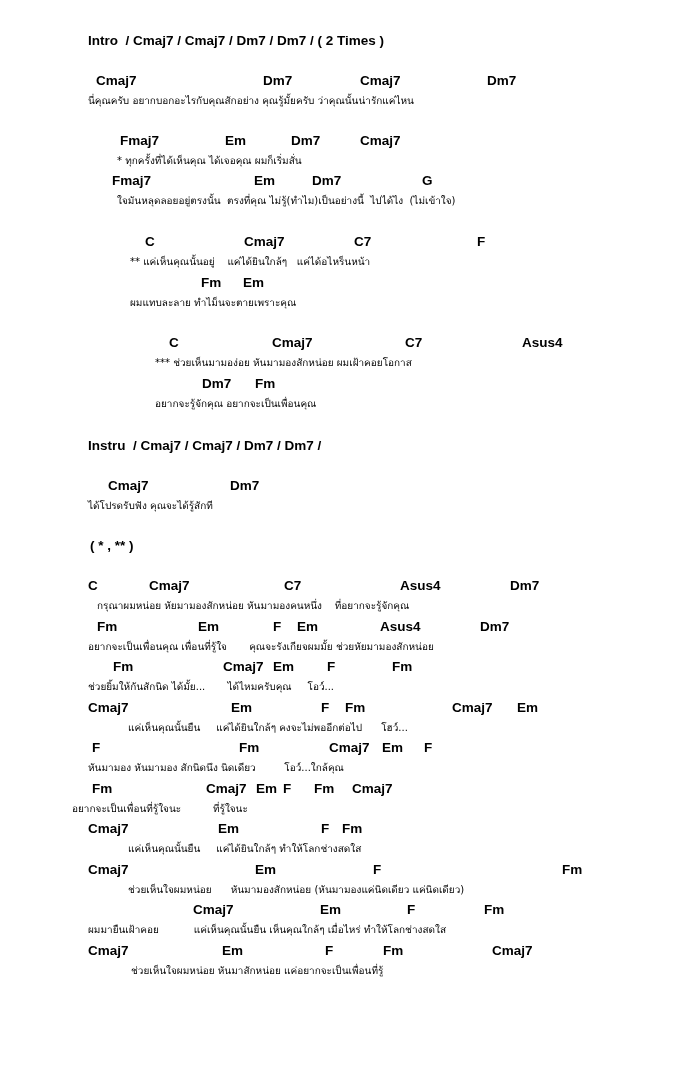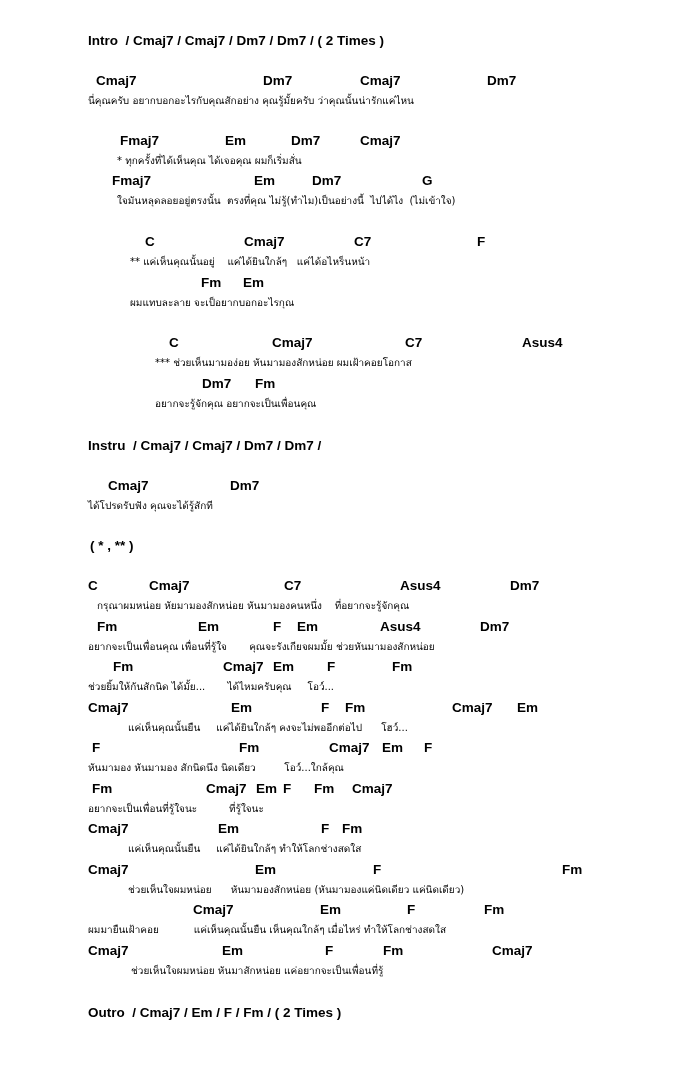--- a/index.html
+++ b/index.html
@@ -54,48 +54,47 @@
   <div id="rows">
       <div class="row chord" style="top: 71px; width: 686px;"><span class="tok" style="left: 96px;">Cmaj7</span><span class="tok" style="left: 263px;">Dm7</span><span class="tok" style="left: 360px;">Cmaj7</span><span class="tok" style="left: 487px;">Dm7</span></div>
       <div class="row lyric" style="top: 91px; width: 686px;"><span class="tok" style="left: 88px;">นี่คุณครับ อยากบอกอะไรกับคุณสักอย่าง คุณรู้มั้ยครับ ว่าคุณนั้นน่ารักแค่ไหน</span></div>
       <div class="row chord" style="top: 131px; width: 686px;"><span class="tok" style="left: 120px;">Fmaj7</span><span class="tok" style="left: 225px;">Em</span><span class="tok" style="left: 291px;">Dm7</span><span class="tok" style="left: 360px;">Cmaj7</span></div>
       <div class="row lyric" style="top: 151px; width: 686px;"><span class="tok" style="left: 117px;">* ทุกครั้งที่ได้เห็นคุณ ได้เจอคุณ ผมก็เริ่มสั่น</span></div>
       <div class="row chord" style="top: 171px; width: 686px;"><span class="tok" style="left: 112px;">Fmaj7</span><span class="tok" style="left: 254px;">Em</span><span class="tok" style="left: 312px;">Dm7</span><span class="tok" style="left: 422px;">G</span></div>
       <div class="row lyric" style="top: 191px; width: 686px;"><span class="tok" style="left: 117px;">ใจมันหลุดลอยอยู่ตรงนั้น  ตรงที่คุณ ไม่รู้(ทำไม)เป็นอย่างนี้  ไปได้ไง  (ไม่เข้าใจ)</span></div>
       <div class="row chord" style="top: 232px; width: 686px;"><span class="tok" style="left: 145px;">C</span><span class="tok" style="left: 244px;">Cmaj7</span><span class="tok" style="left: 354px;">C7</span><span class="tok" style="left: 477px;">F</span></div>
       <div class="row lyric" style="top: 252px; width: 686px;"><span class="tok" style="left: 130px;">** แค่เห็นคุณนั้นอยู่    แค่ได้ยินใกล้ๆ   แค่ได้อไหร็นหน้า</span></div>
       <div class="row chord" style="top: 273px; width: 686px;"><span class="tok" style="left: 201px;">Fm</span><span class="tok" style="left: 243px;">Em</span></div>
-      <div class="row lyric" style="top: 293px; width: 686px;"><span class="tok" style="left: 130px;">ผมแทบละลาย จะเป็อยากบอกอะไรกุณ</span></div>
+      <div class="row lyric" style="top: 293px; width: 686px;"><span class="tok" style="left: 130px;">ผมแทบละลาย ทำไม็นจะตายเพราะคุณ</span></div>
       <div class="row chord" style="top: 333px; width: 686px;"><span class="tok" style="left: 169px;">C</span><span class="tok" style="left: 272px;">Cmaj7</span><span class="tok" style="left: 405px;">C7</span><span class="tok" style="left: 522px;">Asus4</span></div>
       <div class="row lyric" style="top: 353px; width: 686px;"><span class="tok" style="left: 155px;">*** ช่วยเห็นมามอง่อย หันมามองสักหน่อย ผมเฝ้าคอยโอกาส</span></div>
       <div class="row chord" style="top: 374px; width: 686px;"><span class="tok" style="left: 202px;">Dm7</span><span class="tok" style="left: 255px;">Fm</span></div>
       <div class="row lyric" style="top: 394px; width: 686px;"><span class="tok" style="left: 155px;">อยากจะรู้จักคุณ อยากจะเป็นเพื่อนคุณ</span></div>
       <div class="row chord" style="top: 476px; width: 686px;"><span class="tok" style="left: 108px;">Cmaj7</span><span class="tok" style="left: 230px;">Dm7</span></div>
       <div class="row lyric" style="top: 496px; width: 556px;"><span class="tok" style="left: 88px;">ได้โปรดรับฟัง คุณจะได้รู้สักที</span></div>
       <div class="row chord" style="top: 576px; width: 686px;"><span class="tok" style="left: 88px;">C</span><span class="tok" style="left: 149px;">Cmaj7</span><span class="tok" style="left: 284px;">C7</span><span class="tok" style="left: 400px;">Asus4</span><span class="tok" style="left: 510px;">Dm7</span></div>
       <div class="row lyric" style="top: 596px; width: 686px;"><span class="tok" style="left: 97px;">กรุณาผมหน่อย หัยมามองสักหน่อย หันมามองคนหนึ่ง    ที่อยากจะรู้จักคุณ</span></div>
       <div class="row chord" style="top: 617px; width: 686px;"><span class="tok" style="left: 97px;">Fm</span><span class="tok" style="left: 198px;">Em</span><span class="tok" style="left: 273px;">F</span><span class="tok" style="left: 297px;">Em</span><span class="tok" style="left: 380px;">Asus4</span><span class="tok" style="left: 480px;">Dm7</span></div>
-      <div class="row lyric" style="top: 637px; width: 686px;"><span class="tok" style="left: 88px;">อยากจะเป็นเพื่อนคุณ เพื่อนที่รู้ใจ       คุณจะรังเกียจผมมั้ย ช่วยหันมามองสักหน่อย</span></div>
+      <div class="row lyric" style="top: 637px; width: 686px;"><span class="tok" style="left: 88px;">อยากจะเป็นเพื่อนคุณ เพื่อนที่รู้ใจ       คุณจะรังเกียจผมมั้ย ช่วยหัยมามองสักหน่อย</span></div>
       <div class="row chord" style="top: 657px; width: 686px;"><span class="tok" style="left: 113px;">Fm</span><span class="tok" style="left: 223px;">Cmaj7</span><span class="tok" style="left: 273px;">Em</span><span class="tok" style="left: 327px;">F</span><span class="tok" style="left: 392px;">Fm</span></div>
       <div class="row lyric" style="top: 677px; width: 686px;"><span class="tok" style="left: 88px;">ช่วยยิ้มให้กันสักนิด ได้มั้ย...       ได้ไหมครับคุณ     โอว์...</span></div>
       <div class="row chord" style="top: 698px; width: 686px;"><span class="tok" style="left: 88px;">Cmaj7</span><span class="tok" style="left: 231px;">Em</span><span class="tok" style="left: 321px;">F</span><span class="tok" style="left: 345px;">Fm</span><span class="tok" style="left: 452px;">Cmaj7</span><span class="tok" style="left: 517px;">Em</span></div>
       <div class="row lyric" style="top: 718px; width: 686px;"><span class="tok" style="left: 128px;">แค่เห็นคุณนั้นยืน     แค่ได้ยินใกล้ๆ คงจะไม่พออีกต่อไป      โฮว์...</span></div>
       <div class="row chord" style="top: 738px; width: 686px;"><span class="tok" style="left: 92px;">F</span><span class="tok" style="left: 239px;">Fm</span><span class="tok" style="left: 329px;">Cmaj7</span><span class="tok" style="left: 382px;">Em</span><span class="tok" style="left: 424px;">F</span></div>
       <div class="row lyric" style="top: 758px; width: 686px;"><span class="tok" style="left: 88px;">หันมามอง หันมามอง สักนิดนึง นิดเดียว         โอว์...ใกล้คุณ</span></div>
       <div class="row chord" style="top: 779px; width: 686px;"><span class="tok" style="left: 92px;">Fm</span><span class="tok" style="left: 206px;">Cmaj7</span><span class="tok" style="left: 256px;">Em</span><span class="tok" style="left: 283px;">F</span><span class="tok" style="left: 314px;">Fm</span><span class="tok" style="left: 352px;">Cmaj7</span></div>
-      <div class="row lyric" style="top: 799px; width: 686px;"><span class="tok" style="left: 88px;">อยากจะเป็นเพื่อนที่รู้ใจนะ          ที่รู้ใจนะ</span></div>
+      <div class="row lyric" style="top: 799px; width: 686px;"><span class="tok" style="left: 72px;">อยากจะเป็นเพื่อนที่รู้ใจนะ          ที่รู้ใจนะ</span></div>
       <div class="row chord" style="top: 819px; width: 686px;"><span class="tok" style="left: 88px;">Cmaj7</span><span class="tok" style="left: 218px;">Em</span><span class="tok" style="left: 321px;">F</span><span class="tok" style="left: 342px;">Fm</span></div>
       <div class="row lyric" style="top: 839px; width: 556px;"><span class="tok" style="left: 128px;">แค่เห็นคุณนั้นยืน     แค่ได้ยินใกล้ๆ ทำให้โลกช่างสดใส</span></div>
       <div class="row chord" style="top: 860px; width: 686px;"><span class="tok" style="left: 88px;">Cmaj7</span><span class="tok" style="left: 255px;">Em</span><span class="tok" style="left: 373px;">F</span><span class="tok" style="left: 562px;">Fm</span></div>
       <div class="row lyric" style="top: 880px; width: 686px;"><span class="tok" style="left: 128px;">ช่วยเห็นใจผมหน่อย      หันมามองสักหน่อย (หันมามองแค่นิดเดียว แค่นิดเดียว)</span></div>
       <div class="row chord" style="top: 900px; width: 686px;"><span class="tok" style="left: 193px;">Cmaj7</span><span class="tok" style="left: 320px;">Em</span><span class="tok" style="left: 407px;">F</span><span class="tok" style="left: 484px;">Fm</span></div>
       <div class="row lyric" style="top: 920px; width: 636px;"><span class="tok" style="left: 88px;">ผมมายืนเฝ้าคอย           แค่เห็นคุณนั้นยืน เห็นคุณใกล้ๆ เมื่อไหร่ ทำให้โลกช่างสดใส</span></div>
       <div class="row chord" style="top: 941px; width: 686px;"><span class="tok" style="left: 88px;">Cmaj7</span><span class="tok" style="left: 222px;">Em</span><span class="tok" style="left: 325px;">F</span><span class="tok" style="left: 383px;">Fm</span><span class="tok" style="left: 492px;">Cmaj7</span></div>
       <div class="row lyric" style="top: 961px; width: 686px;"><span class="tok" style="left: 131px;">ช่วยเห็นใจผมหน่อย หันมาสักหน่อย แค่อยากจะเป็นเพื่อนที่รู้</span></div>
     </div>
 
   <div class="row header" style="top:436px; left:88px;">Instru  / Cmaj7 / Cmaj7 / Dm7 / Dm7 /</div>
 
   <div class="row header" style="top:536px; left:90px;">( * , ** )</div>
 
-  <div class="row header" style="top:1003px; left:88px;">Outro  / Cmaj7 / Em / F / Fm / ( 2 Times )</div>
 
 </div>
 
 </body></html>

